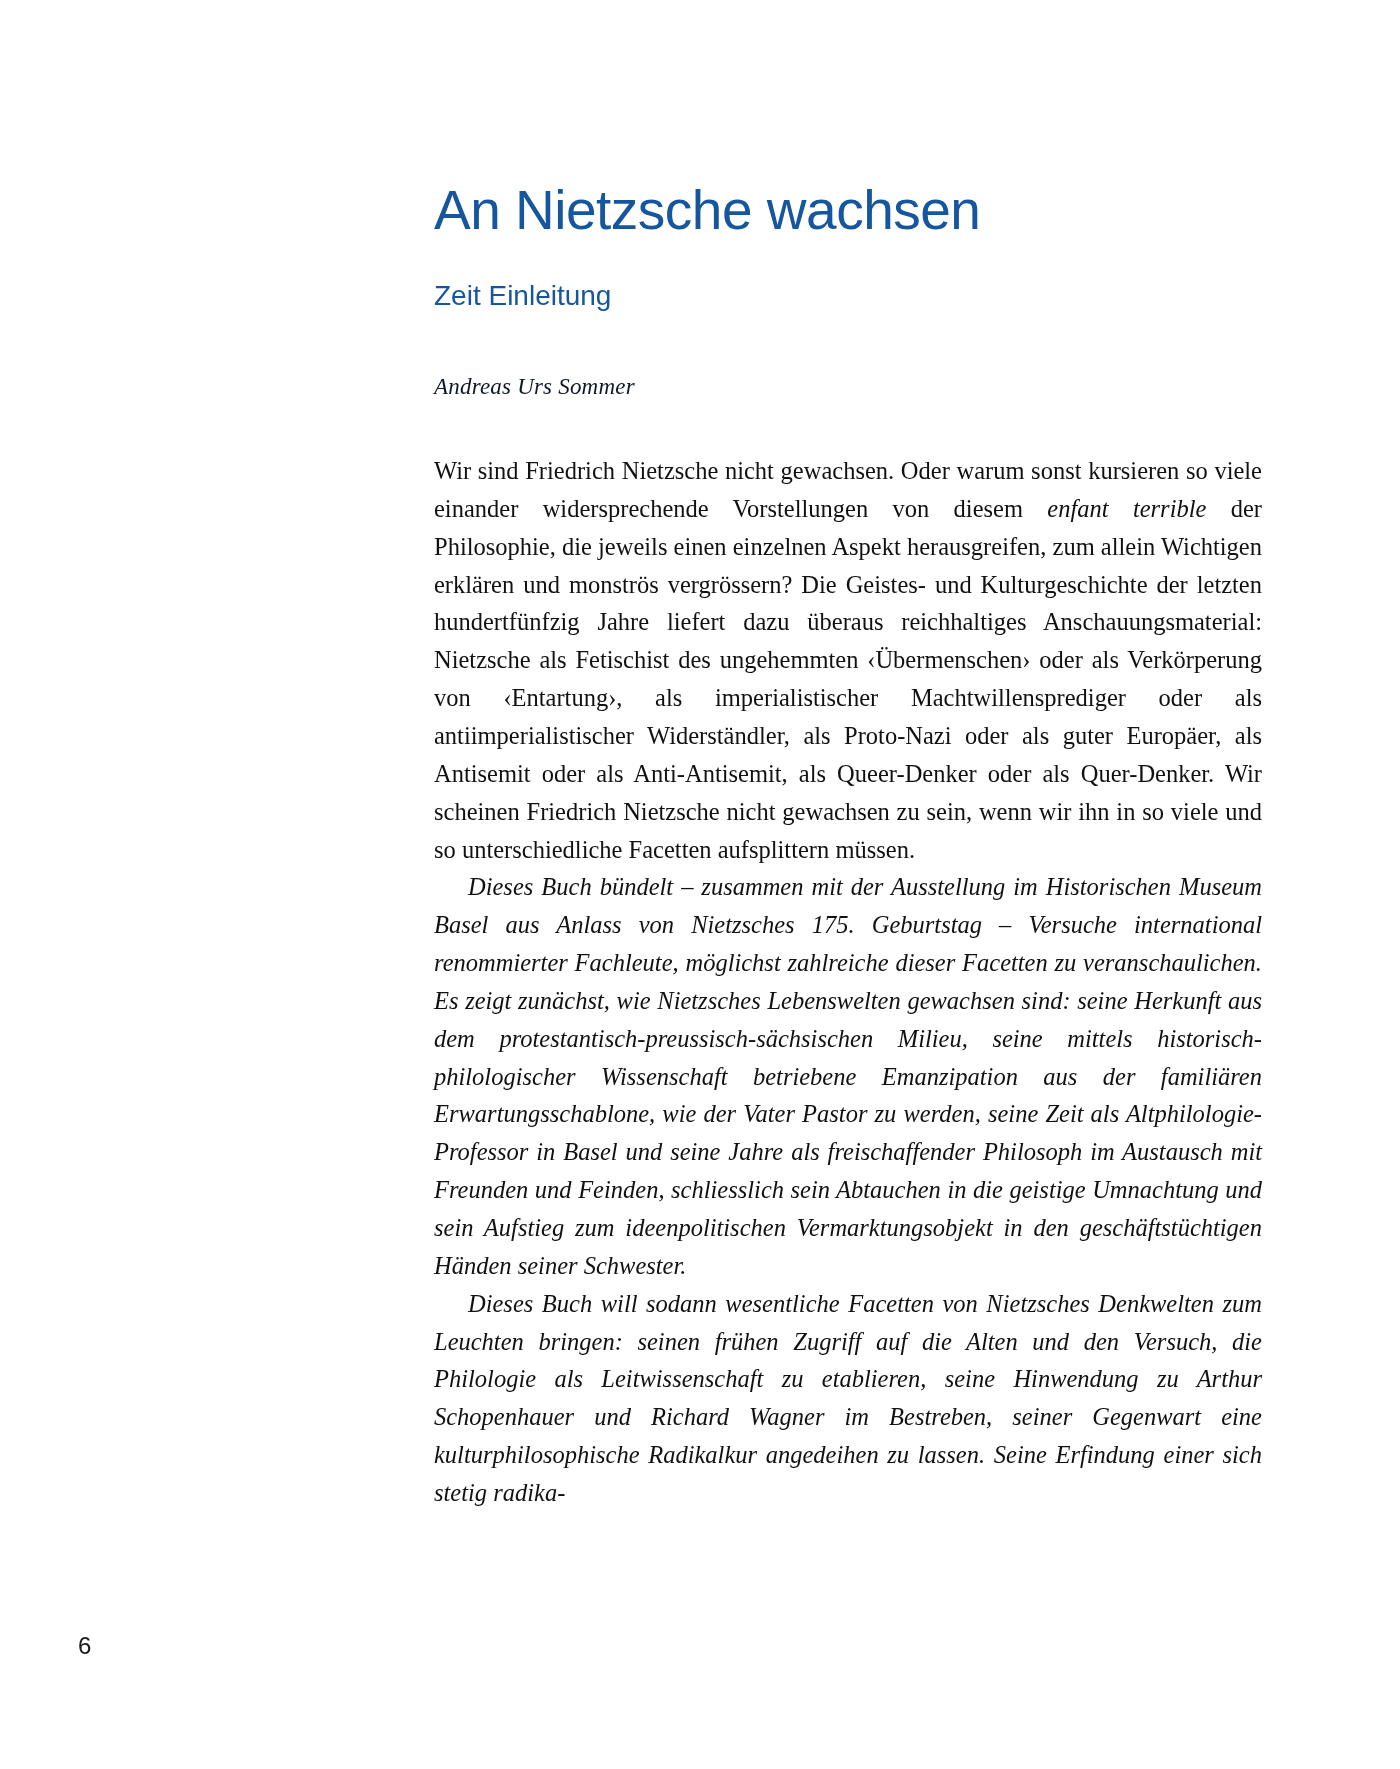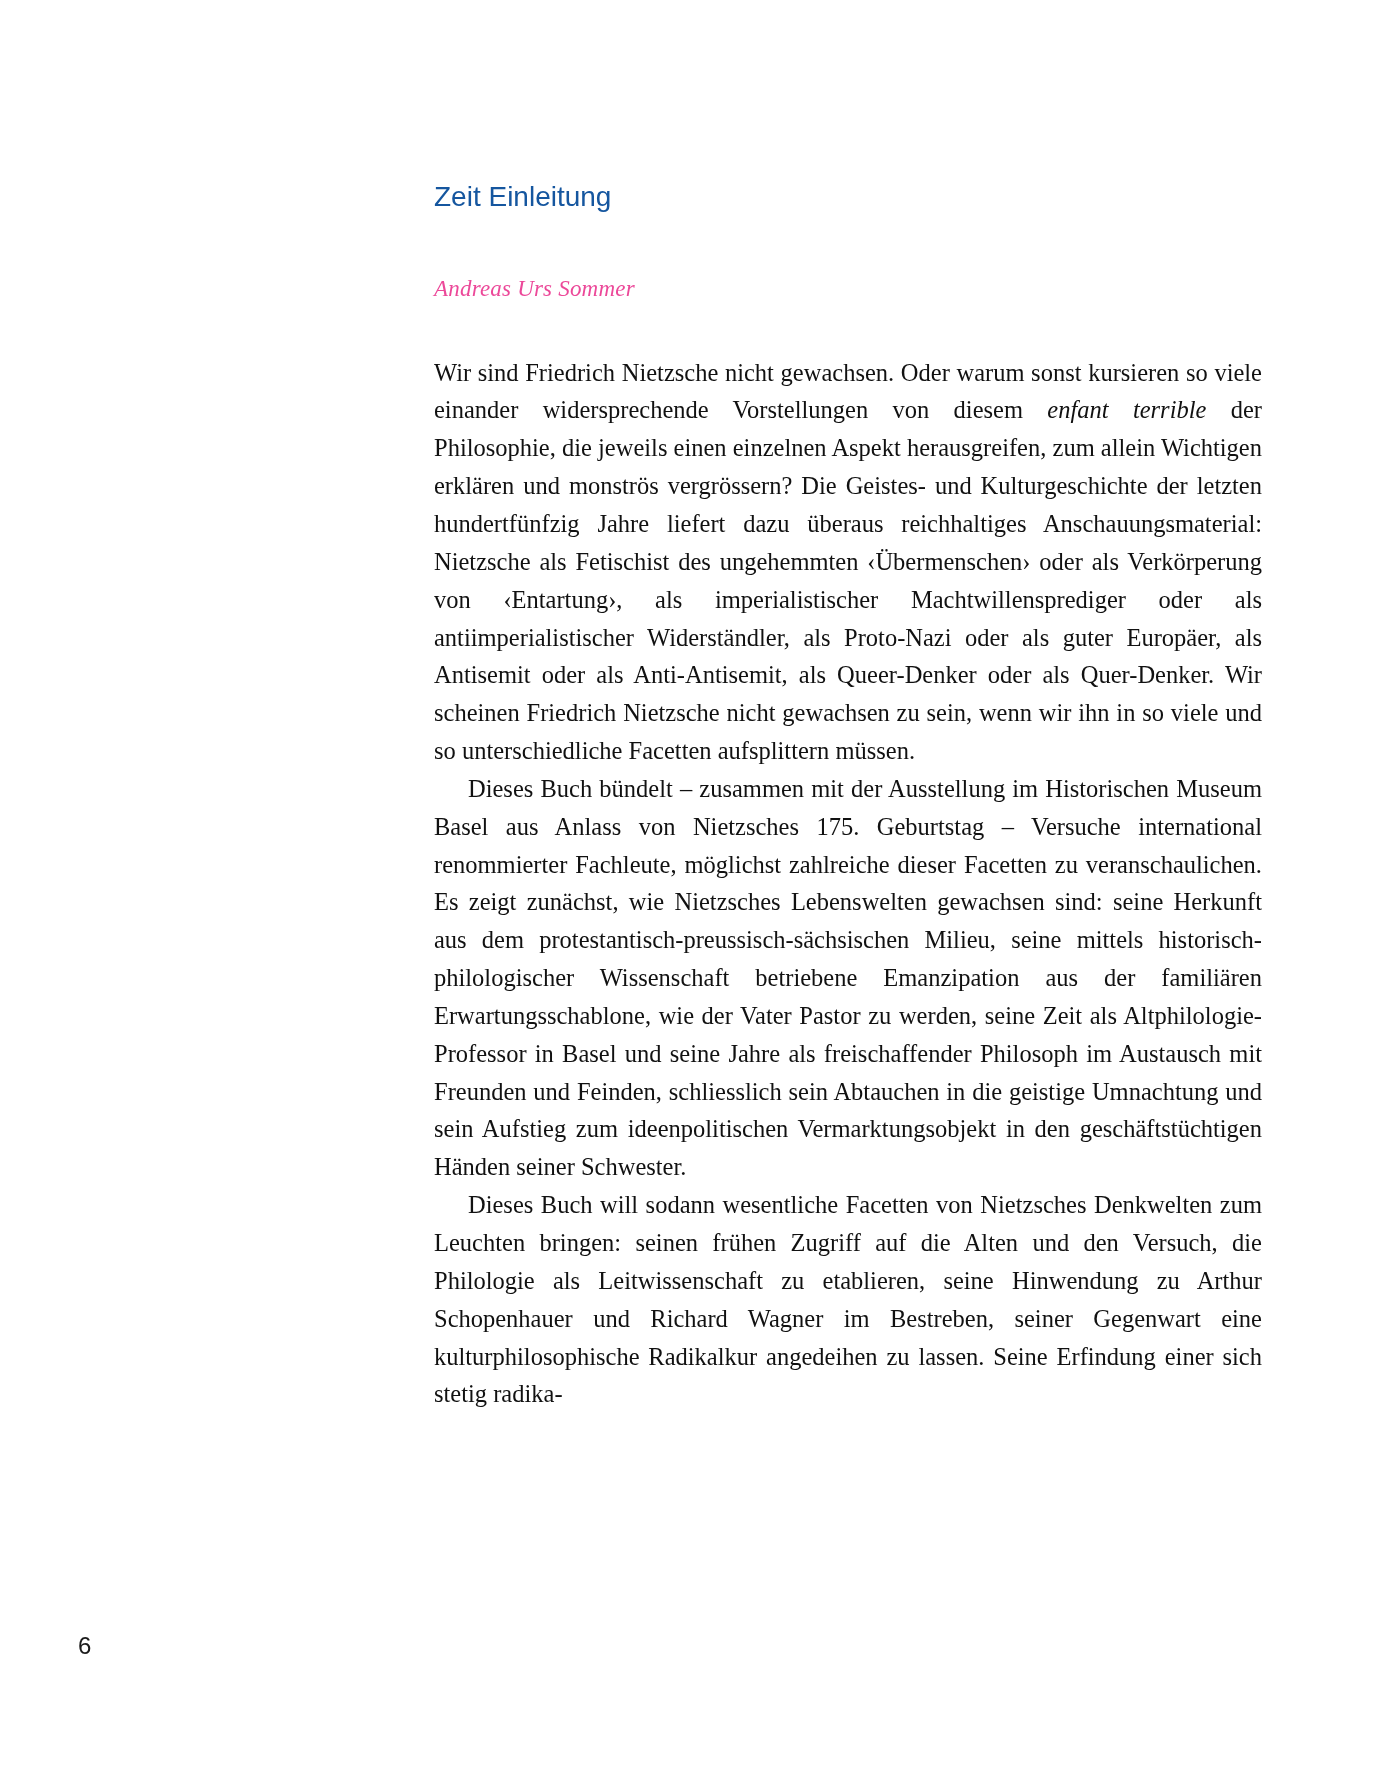--- a/index.html
+++ b/index.html
@@ -41,54 +41,56 @@
     font-size: 28px;
     font-weight: 400;
     color: #15569f;
     margin: 0 0 62px 0;
     line-height: 1.2;
   }
   .author {
     font-family: "Liberation Serif", serif;
     font-style: italic;
     font-size: 23px;
-    color: #ec4899;
+    color: #0f172a;
     margin: 0 0 52px 0;
     letter-spacing: 0.2px;
   }
   .body-text {
     font-family: "Liberation Serif", serif;
     font-size: 24.5px;
     line-height: 1.545;
     text-align: justify;
     color: #111111;
     margin: 0;
     hyphens: manual;
   }
   .body-text + .body-text {
     text-indent: 34px;
+    font-style: italic;
   }
   .body-text i {
   }
   .page-number {
     position: absolute;
     left: 78px;
     top: 1632px;
     font-family: "Liberation Sans", sans-serif;
     font-size: 24px;
     color: #1a1a1a;
   }
 </style>
 </head>
 <body>
 
 <div class="page">
 
   <div class="content">
 
+    <h1 class="doc-title">An Nietzsche wachsen</h1>
 
     <h2 class="doc-subtitle">Zeit Einleitung</h2>
 
     <div class="author">Andreas Urs Sommer</div>
 
     <p class="body-text">Wir sind Friedrich Nietzsche nicht gewachsen. Oder warum sonst kursieren so viele einander widersprechende Vorstellungen von diesem <i>enfant terrible</i> der Philosophie, die jeweils einen einzelnen Aspekt herausgreifen, zum allein Wichtigen erklären und monströs vergrössern? Die Geistes- und Kulturgeschichte der letzten hundertfünfzig Jahre liefert dazu überaus reichhaltiges Anschauungsmaterial: Nietzsche als Fetischist des ungehemmten ‹Übermenschen› oder als Verkörperung von ‹Entartung›, als imperialistischer Machtwillensprediger oder als antiimperialistischer Widerständler, als Proto-Nazi oder als guter Europäer, als Antisemit oder als Anti-Antisemit, als Queer-Denker oder als Quer-Denker. Wir scheinen Friedrich Nietzsche nicht gewachsen zu sein, wenn wir ihn in so viele und so unterschiedliche Facetten aufsplittern müssen.</p>
     <p class="body-text">Dieses Buch bündelt – zusammen mit der Ausstellung im Historischen Museum Basel aus Anlass von Nietzsches 175. Geburtstag – Versuche international renommierter Fachleute, möglichst zahlreiche dieser Facetten zu veranschaulichen. Es zeigt zunächst, wie Nietzsches Lebenswelten gewachsen sind: seine Herkunft aus dem protestantisch-preussisch-sächsischen Milieu, seine mittels historisch-philologischer Wissenschaft betriebene Emanzipation aus der familiären Erwartungsschablone, wie der Vater Pastor zu werden, seine Zeit als Altphilologie-Professor in Basel und seine Jahre als freischaffender Philosoph im Austausch mit Freunden und Feinden, schliesslich sein Abtauchen in die geistige Umnachtung und sein Aufstieg zum ideenpolitischen Vermarktungsobjekt in den geschäftstüchtigen Händen seiner Schwester.</p>
     <p class="body-text">Dieses Buch will sodann wesentliche Facetten von Nietzsches Denkwelten zum Leuchten bringen: seinen frühen Zugriff auf die Alten und den Versuch, die Philologie als Leitwissenschaft zu etablieren, seine Hinwendung zu Arthur Schopenhauer und Richard Wagner im Bestreben, seiner Gegenwart eine kulturphilosophische Radikalkur angedeihen zu lassen. Seine Erfindung einer sich stetig radika-</p>
 
   </div>

